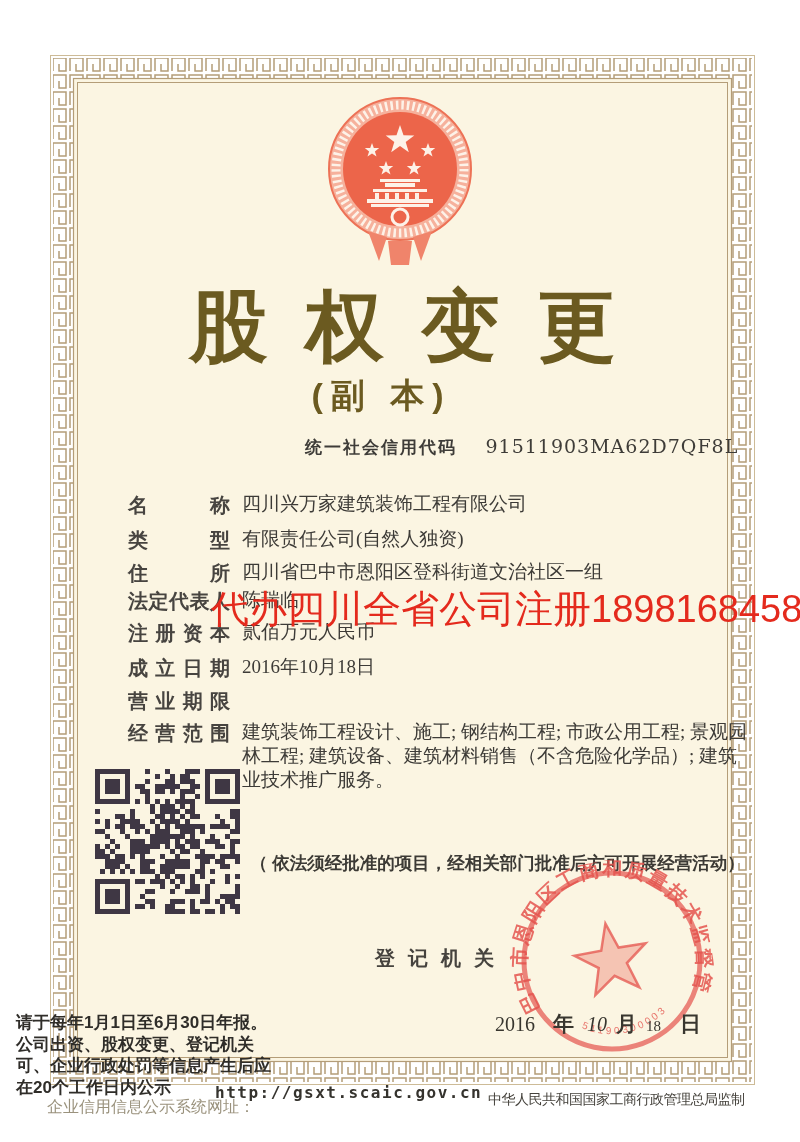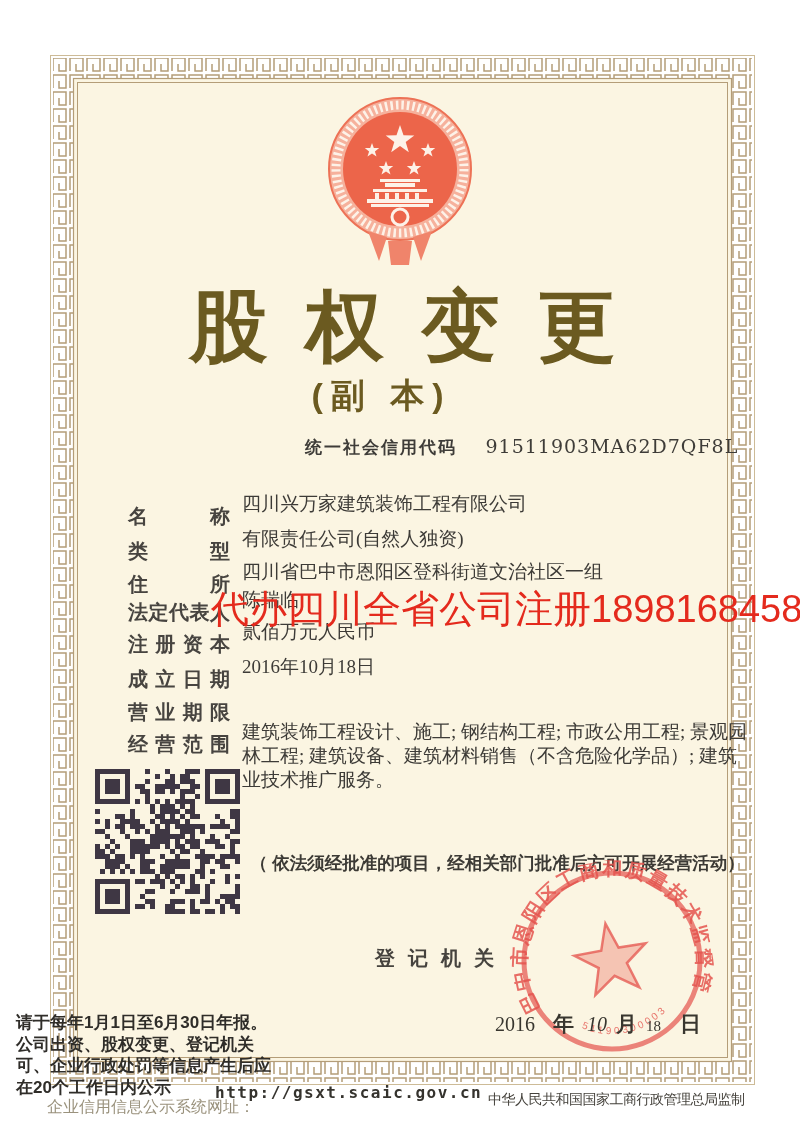--- a/index.html
+++ b/index.html
@@ -19,21 +19,21 @@
   .subtitle{
     position:absolute;left:0;top:318px;width:655px;text-align:center;
     font-size:34px;font-weight:bold;color:#6b5a20;letter-spacing:8px;text-indent:8px;
   }
   .credit-line{position:absolute;left:255px;top:380px;white-space:nowrap;}
   .credit-label{font-weight:bold;font-size:17px;color:#3e3c38;letter-spacing:2px;}
   .credit-code{font-family:"DejaVu Serif",serif;font-size:19px;color:#3e3c38;margin-left:24px;letter-spacing:1px;}
   .frow{position:absolute;left:78px;display:flex;align-items:flex-start;}
   .flabel{
     width:102px;flex:none;font-weight:bold;font-size:20px;color:#474440;
-    text-align:justify;text-align-last:justify;margin-top:11px;
+    text-align:justify;text-align-last:justify;
   }
   .fvalue{
     margin-left:12px;font-family:"Liberation Serif",serif;font-size:19px;
     color:#3d3b37;width:513px;line-height:24px;
   }
   .qr{position:absolute;left:45px;top:714px;}
   .scope-note{position:absolute;left:200px;top:796px;font-size:17.5px;font-weight:bold;color:#3c3a35;white-space:nowrap;}
   .reg-label{position:absolute;left:325px;top:890px;font-size:20px;font-weight:bold;letter-spacing:13px;color:#46433e;white-space:nowrap;}
   .seal{position:absolute;left:462px;top:806px;transform:rotate(-10deg);}
   .date-line{position:absolute;left:445px;top:955px;display:flex;align-items:baseline;color:#38362f;white-space:nowrap;}

